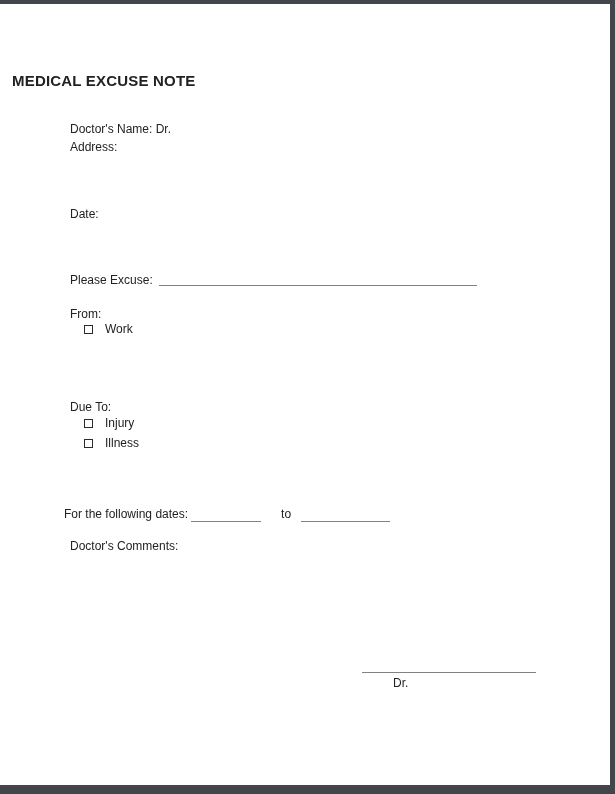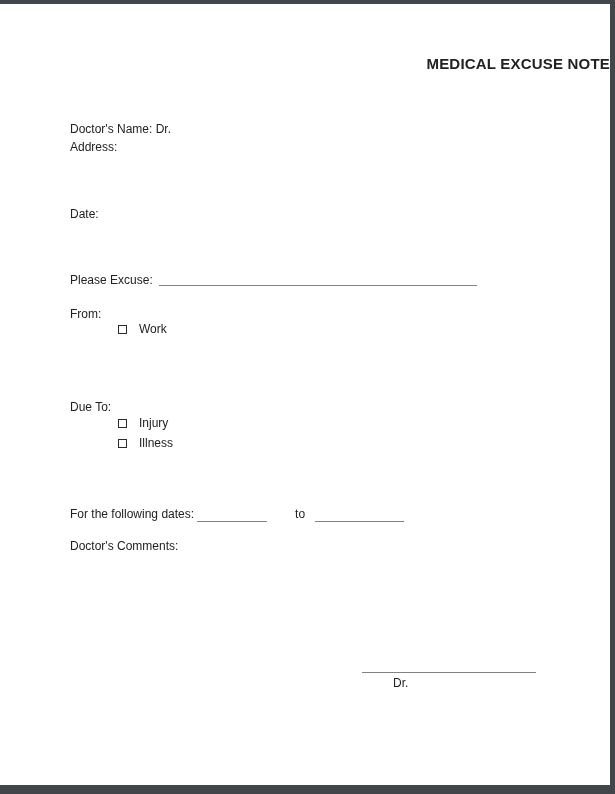--- a/index.html
+++ b/index.html
@@ -16,61 +16,61 @@
     border-top:4px solid var(--page_edge);
     border-right:5px solid var(--page_edge);
     border-bottom:9px solid var(--page_edge);
     font-family:"Liberation Sans","DejaVu Sans",sans-serif;
     font-size:12px;line-height:15px;
     color:var(--text);
     overflow:hidden;
   }
   .abs{position:absolute;}
   .title{
-    left:0;right:0;top:52px;
+    left:0;right:0;top:69px;
     margin:0;
-    text-align:right;
+    text-align:left;
     font-size:15px;font-weight:bold;
     letter-spacing:.2px;
+    padding-left:12px;
   }
   .tline{left:70px;white-space:pre;}
   
   .row{
     left:70px;right:133px;
     display:flex;
     height:15px;
   }
   .row .lbl{white-space:pre;}
   .blank{
     display:inline-block;
     height:12px;
     border-bottom:1.5px solid var(--blank_line);
   }
   .row .blank.grow{flex:1;margin-left:6px;}
   
   .opt-row{
     left:84px;width:393px;
     display:flex;align-items:center;
     height:13px;
-    margin-left:34px;
   }
   .checkbox{
     width:9px;height:9px;
     box-sizing:border-box;
     border:1.5px solid #2b2b2b;
     background:#fff;
     flex:0 0 auto;
   }
   .opt-label{margin-left:12px;white-space:pre;}
   .opt-row .blank{align-self:flex-end;flex:1;margin-left:6px;}
   
-  .dates-row{left:70px;display:flex;align-items:flex-end;height:15px;text-align:center;}
+  .dates-row{left:64px;display:flex;align-items:flex-end;height:15px;text-align:center;}
   .blank-date1{width:70px;margin-left:3px;}
   .blank-date2{width:89px;margin-left:10px;}
-  .dates-row .to{margin-left:28px;white-space:pre;}
+  .dates-row .to{margin-left:20px;white-space:pre;}
   
   .sig-line{
     left:362px;width:174px;top:668px;
     height:0;border-top:1.5px solid var(--blank_line);
   }
   .sig-label{left:393px;top:672px;text-align:right;}
 </style>
 </head>
 <body>
 

